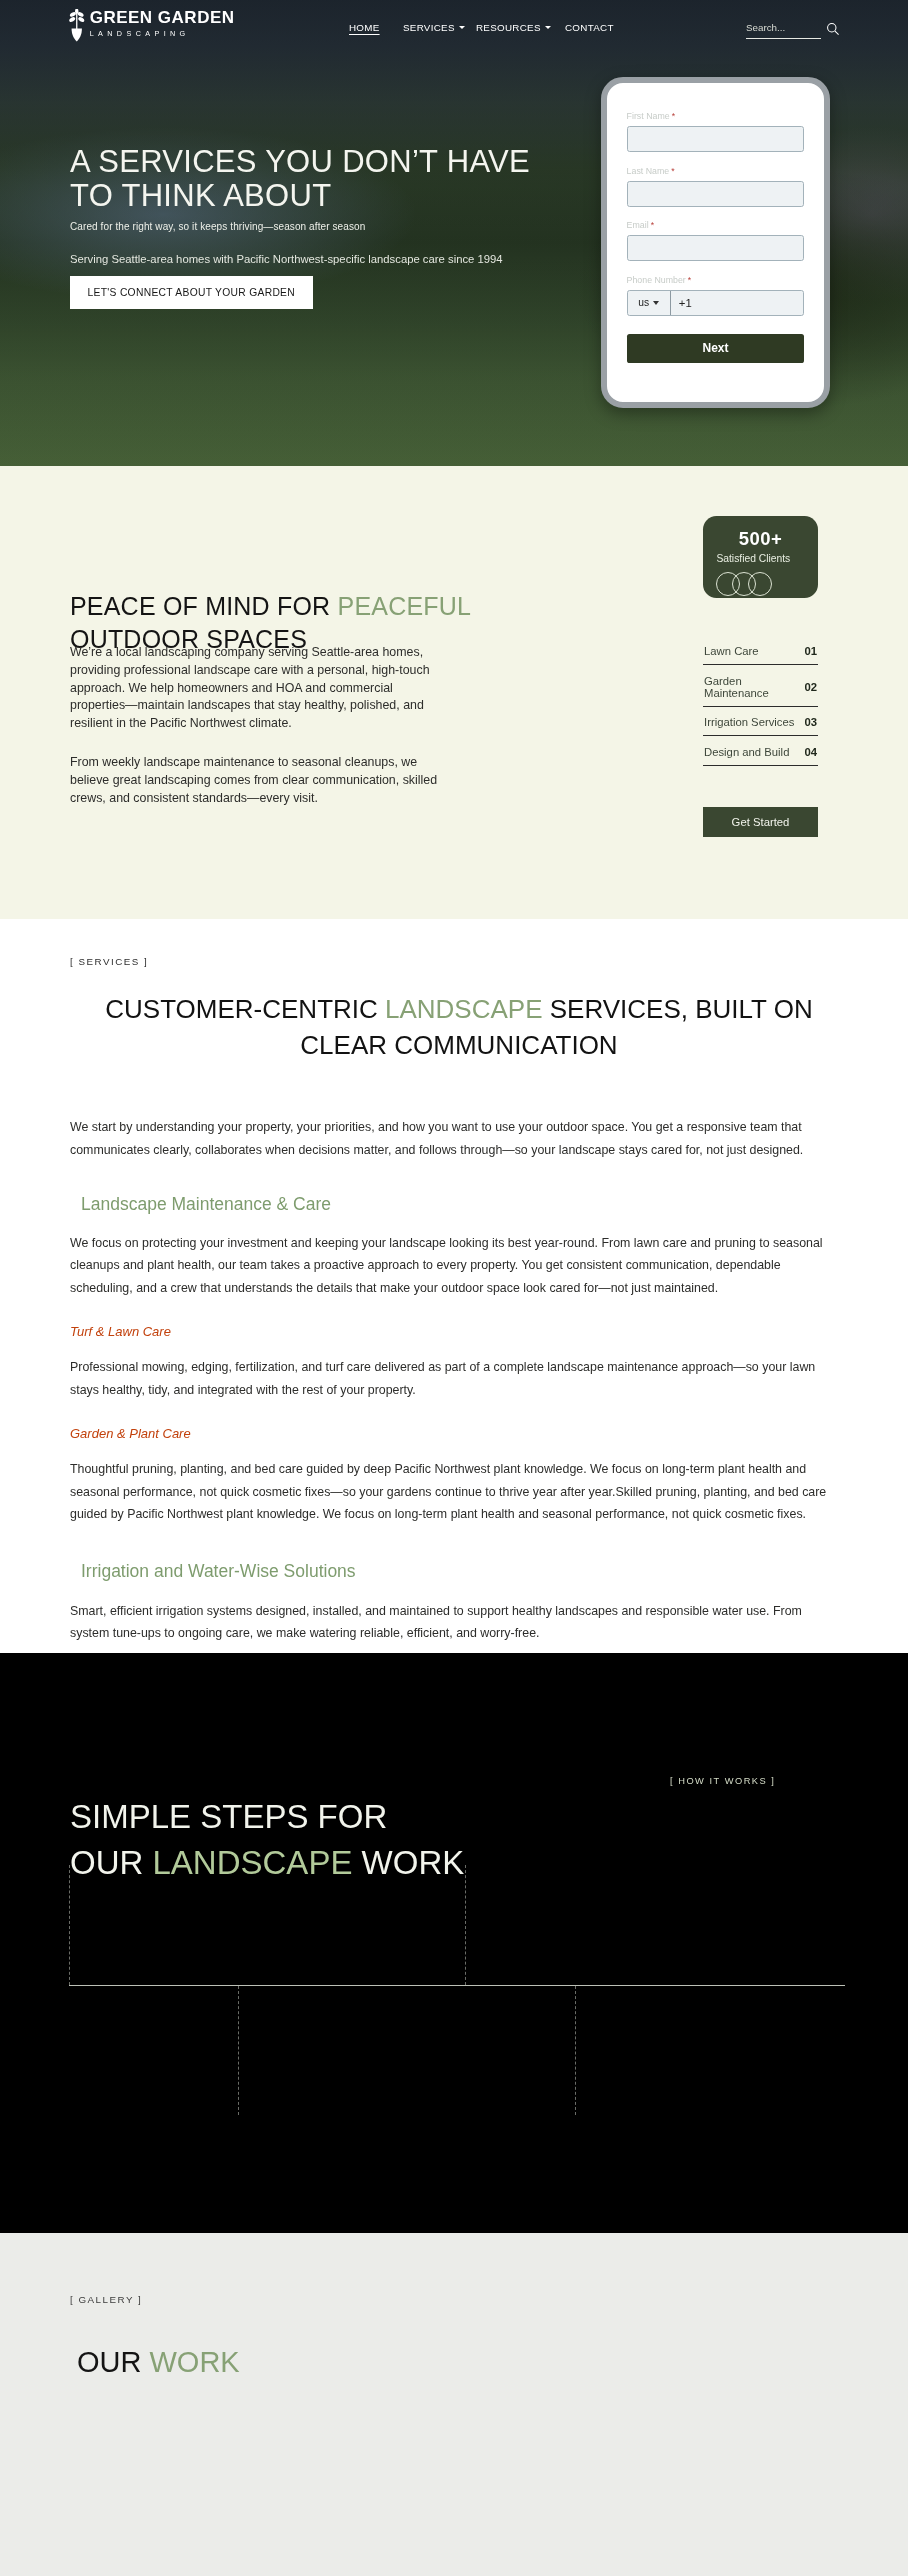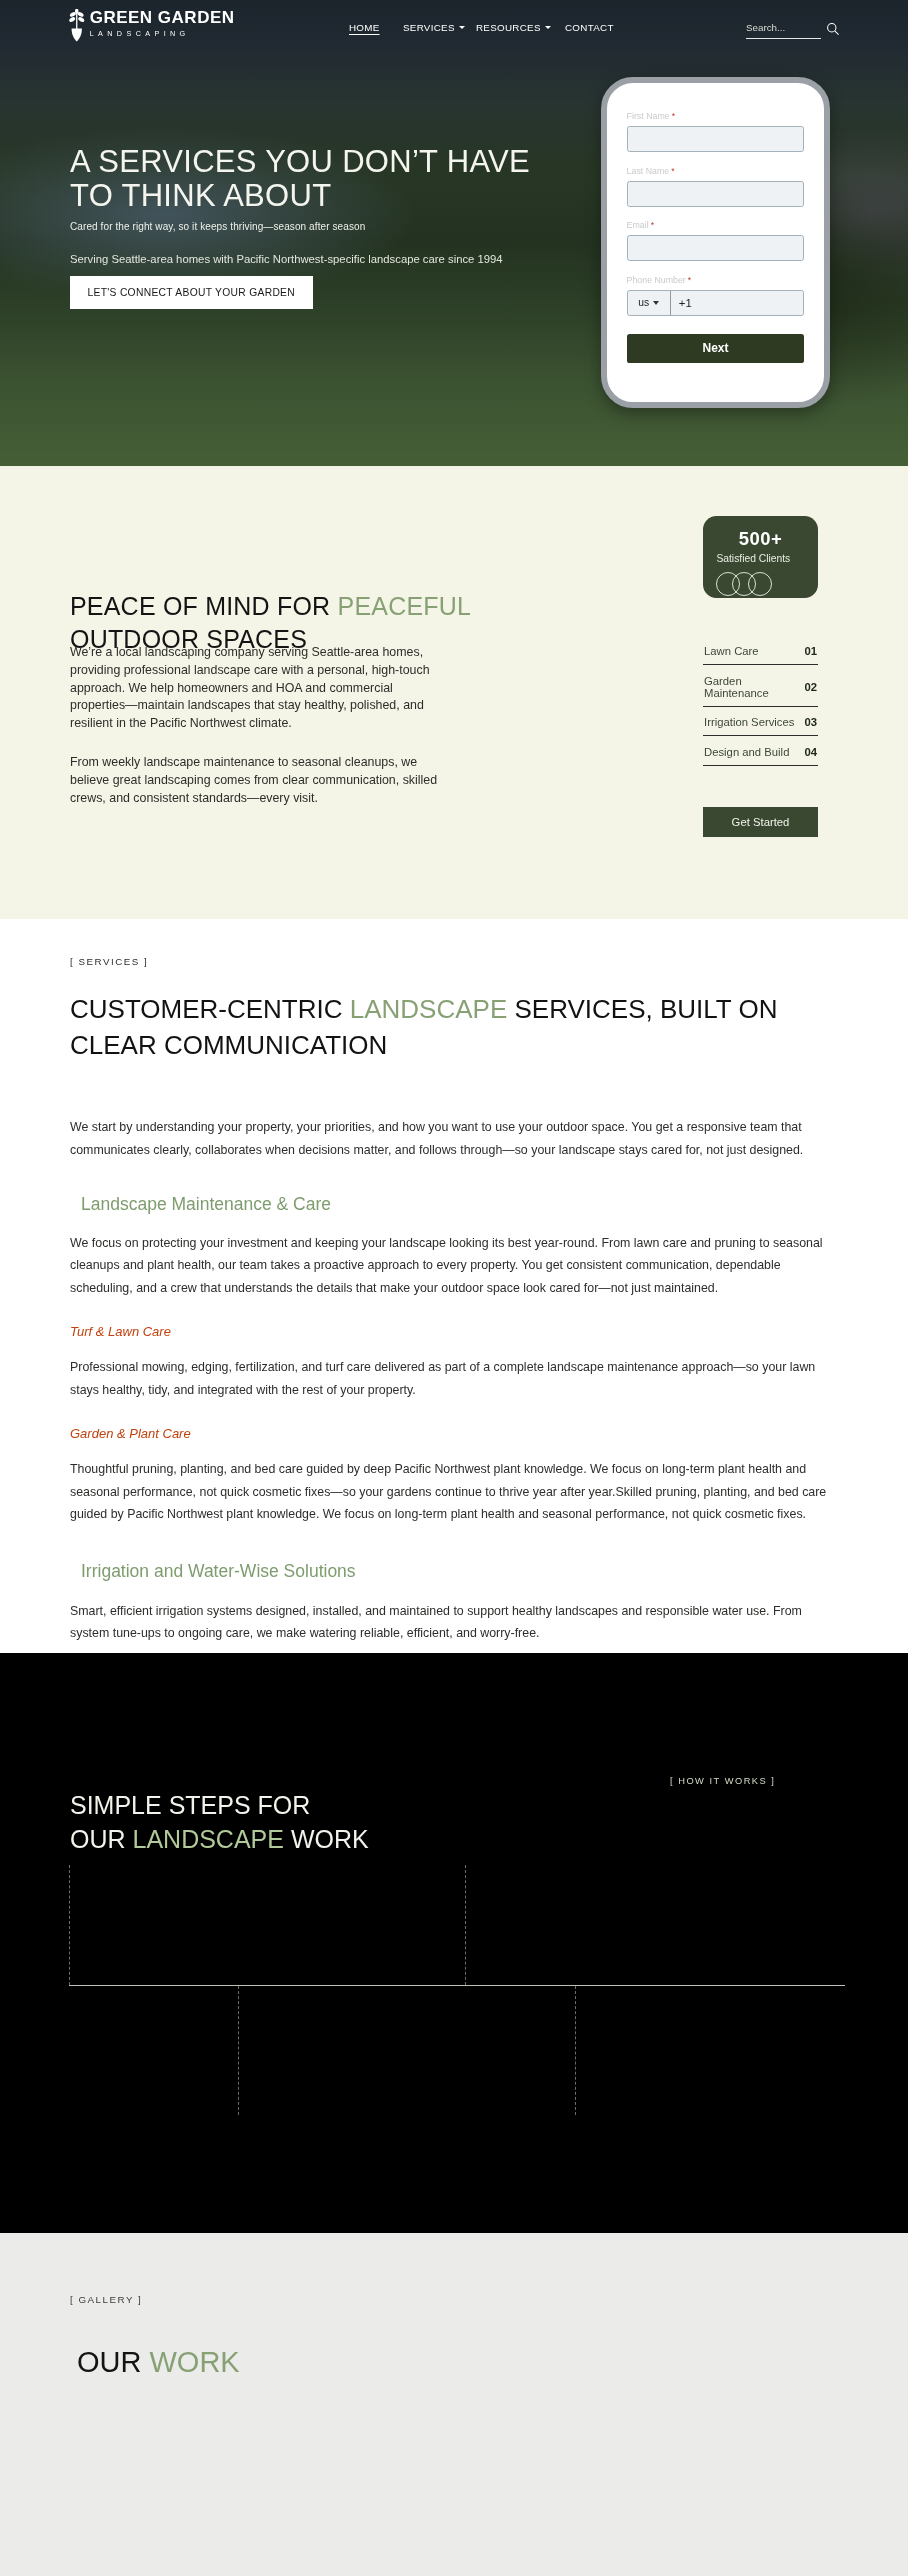--- a/index.html
+++ b/index.html
@@ -30,21 +30,21 @@
   .search-wrap input::placeholder{color:#d9dcd4;}
   .search-icon{left:825px;top:20.6px;}
   .hero-title{left:70px;top:124px;width:505px;color:#f4f5ef;font-size:31px;line-height:1.12;letter-spacing:0.3px;font-weight:400;}
   .hero-sub{left:70px;top:221px;color:#eef0e9;font-size:10px;letter-spacing:0.1px;}
   .hero-tag{left:70px;top:253px;color:#e4e7df;font-size:11.3px;}
   .hero-btn{left:70px;top:276px;background:#fff;color:#181818;border:none;font-size:10.3px;letter-spacing:0.3px;
     padding:10.8px 17.5px;cursor:pointer;font-family:inherit;}
 
   
   .form-card{left:601px;top:77px;width:229px;height:331px;background:#fff;border:6.7px solid #9aa0a5;
-    border-radius:32px;box-shadow:0 5.2px 15.5px rgba(0,0,0,.35);padding:28px 19.6px 0 19.6px;}
+    border-radius:22px;box-shadow:0 5.2px 15.5px rgba(0,0,0,.35);padding:28px 19.6px 0 19.6px;}
   .ff-label{font-size:8.8px;color:#c7ccc8;margin-bottom:5.2px;margin-top:13.4px;}
   .ff-label .req{color:#b8413b;margin-left:2.1px;}
   .ff-input{width:100%;height:26px;background:#eef2f4;border:0.5px solid #a3b2ba;border-radius:2.6px;}
   .phone-row{display:flex;height:26px;border:0.5px solid #a3b2ba;border-radius:2.6px;background:#eef2f4;overflow:hidden;}
   .phone-cc{width:43px;border-right:0.5px solid #8d9aa2;display:flex;align-items:center;justify-content:center;gap:3.6px;
     font-size:10.3px;color:#222;}
   .cc-chev{width:0;height:0;border-left:3.6px solid transparent;border-right:3.6px solid transparent;border-top:4.1px solid #333;}
   .phone-num{flex:1;display:flex;align-items:center;padding-left:8.2px;font-size:11.3px;color:#222;}
   .next-btn{width:100%;height:29px;margin-top:18px;background:#2f3a23;color:#fff;border:none;border-radius:2.6px;
     font-size:12px;font-weight:bold;font-family:inherit;cursor:pointer;}
@@ -65,31 +65,31 @@
   .svc-row{display:flex;justify-content:space-between;align-items:center;padding:9.3px 1px 7.2px 1px;border-bottom:0.5px solid #2c2c2c;}
   .svc-row .lbl{font-size:11.3px;color:#3d463a;}
   .svc-row .num{font-size:11.3px;font-weight:bold;color:#20281c;}
   .get-started{left:703px;top:341px;width:115px;height:30px;background:#3a4731;color:#f2f4ec;border:none;
     font-size:11.3px;font-family:inherit;cursor:pointer;}
 
   
   #services{top:920px;height:733px;background:#ffffff;}
   .svc-inner{position:absolute;left:70px;top:36px;width:773px;}
   .tag{font-size:9.8px;letter-spacing:1.5px;color:#2e2e2e;}
-  .svc-h2{margin-top:25px;font-size:26px;line-height:1.38;color:#121212;font-weight:400;width:778px;}
+  .svc-h2{margin-top:25px;font-size:26px;line-height:1.38;color:#121212;font-weight:400;width:778px;text-align:center;}
   .svc-intro{margin-top:52px;font-size:12.4px;line-height:1.85;color:#2d2d2b;width:770px;}
   .h3g{margin-top:32px;font-size:17.5px;color:#7e9c6e;font-weight:400;margin-left:11px;}
   .svc-body{margin-top:13.4px;font-size:12.4px;line-height:1.8;color:#2d2d2b;width:770px;}
   .h4i{margin-top:25px;font-size:13px;font-style:italic;color:#c2410c;font-weight:400;}
   .sub-body{margin-top:5.2px;font-size:12.4px;line-height:1.8;color:#2d2d2b;width:770px;}
 
   
   #steps{top:1653px;height:581px;background:#000000;}
   .steps-tag{left:670px;top:123px;color:#d6dec9;font-size:9.3px;letter-spacing:1.5px;}
-  .steps-h2{left:70px;top:114px;color:#f2f4ec;font-size:25px;line-height:1.38;font-weight:400;}
+  .steps-h2{left:70px;top:114px;color:#f2f4ec;font-size:33px;line-height:1.38;font-weight:400;}
   .steps-h2 .accent2{color:#b2ca9a;}
   .vline{position:absolute;width:0;border-left:0.5px dashed rgba(235,240,228,.45);}
   .hline{position:absolute;height:0;border-top:0.5px solid rgba(235,240,228,.8);}
 
   
   #gallery{top:2233px;height:505px;background:#ebece9;}
   .gal-tag{left:70px;top:61px;font-size:9.8px;letter-spacing:1.5px;color:#3c3c3c;}
   .gal-h2{left:70px;top:89px;font-size:29px;color:#141414;font-weight:400;margin-left:7px;}
 </style>
 </head>

